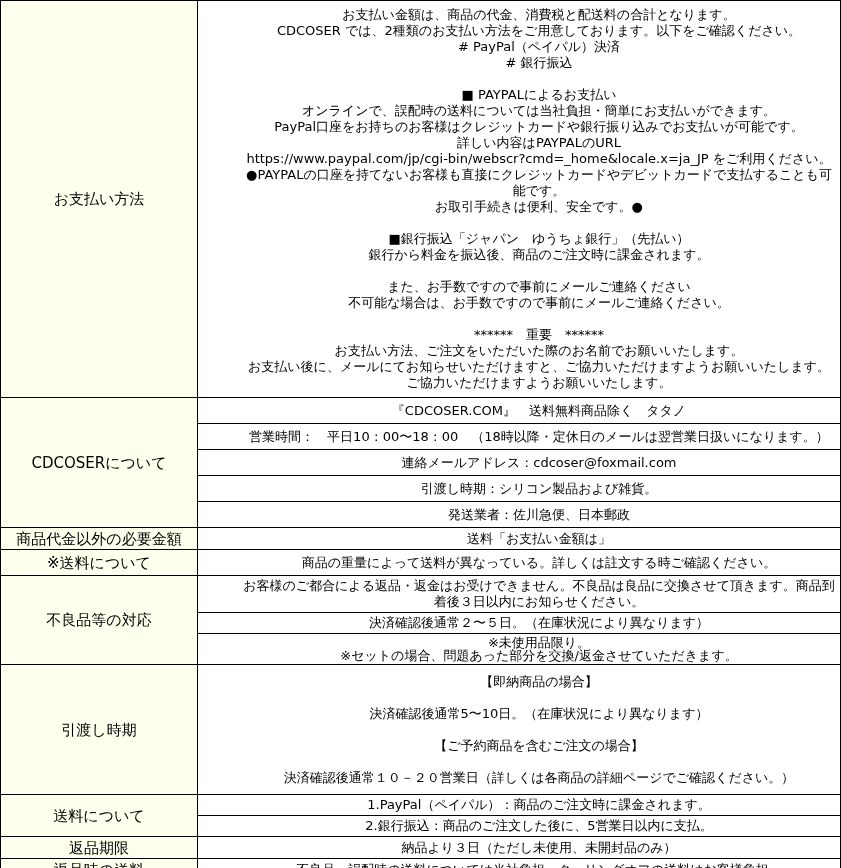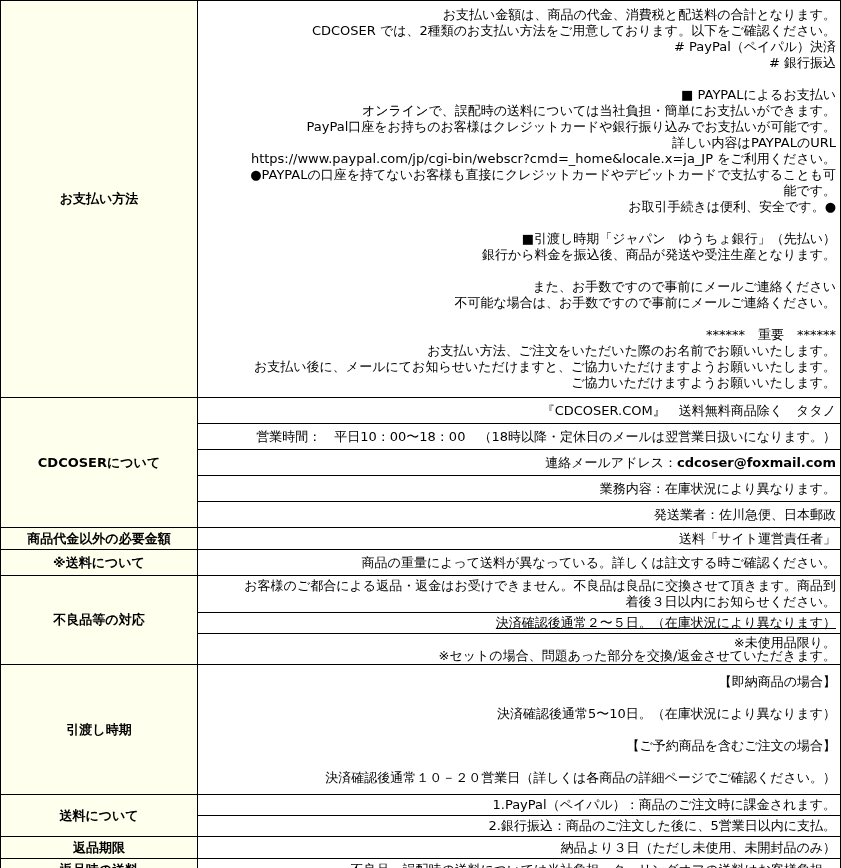--- a/index.html
+++ b/index.html
@@ -20,40 +20,40 @@
     border: 1px solid var(--color-border, #000000);
     font-size: 13px;
     line-height: 16px;
     padding: 2px 4px;
     vertical-align: middle;
     word-break: break-all;
     overflow: hidden;
   }
   th.lbl {
     background: var(--color-label_bg, #ffffee);
-    font-weight: bold;
+    font-weight: normal;
     text-align: center;
     width: 197px;
-    font-size: 13px;
+    font-size: 15px;
   }
-  td.cnt { text-align: right; padding-left: 44px; }
+  td.cnt { text-align: center; padding-left: 44px; }
   .line { min-height: 16px; }
   .tight .line { line-height: 13px; min-height: 13px; }
   tr.r-payment  { height: 397px; }
   tr.r-about    { height: 26px; }
   tr.r-fee      { height: 22px; }
   tr.r-note     { height: 26px; }
   tr.r-def-a    { height: 34px; }
-  tr.r-def-b    { height: 19px; text-decoration: underline; }
+  tr.r-def-b    { height: 19px; }
   tr.r-def-c    { height: 27px; }
   tr.r-delivery { height: 130px; }
   tr.r-deadline { height: 19px; }
   tr.r-return1  { height: 22px; }
   tr.r-return2  { height: 23px; }
-  strong.email { font-weight: bold; }
+  strong.email { font-weight: normal; }
 </style>
 </head>
 <body>
 
 <div class="page">
   <table class="info">
     <colgroup>
       <col style="width:197px">
       <col>
     </colgroup>
@@ -68,22 +68,22 @@
             <div class="line"># 銀行振込</div>
             <div class="line"></div>
             <div class="line">■ PAYPALによるお支払い</div>
             <div class="line">オンラインで、誤配時の送料については当社負担・簡単にお支払いができます。</div>
             <div class="line">PayPal口座をお持ちのお客様はクレジットカードや銀行振り込みでお支払いが可能です。</div>
             <div class="line">詳しい内容はPAYPALのURL</div>
             <div class="line">https://www.paypal.com/jp/cgi-bin/webscr?cmd=_home&amp;locale.x=ja_JP をご利用ください。</div>
             <div class="line">●PAYPALの口座を持てないお客様も直接にクレジットカードやデビットカードで支払することも可能です。</div>
             <div class="line">お取引手続きは便利、安全です。●</div>
             <div class="line"></div>
-            <div class="line">■引渡し時期「ジャパン　ゆうちょ銀行」（先払い）</div>
-            <div class="line">銀行から料金を振込後、商品が発送や受注生産となります。</div>
+            <div class="line">■銀行振込「ジャパン　ゆうちょ銀行」（先払い）</div>
+            <div class="line">銀行から料金を振込後、商品のご注文時に課金されます。</div>
             <div class="line"></div>
             <div class="line">また、お手数ですので事前にメールご連絡ください</div>
             <div class="line">不可能な場合は、お手数ですので事前にメールご連絡ください。</div>
             <div class="line"></div>
             <div class="line">******　重要　******</div>
             <div class="line">お支払い方法、ご注文をいただいた際のお名前でお願いいたします。</div>
             <div class="line">お支払い後に、メールにてお知らせいただけますと、ご協力いただけますようお願いいたします。</div>
             <div class="line">ご協力いただけますようお願いいたします。</div>
           </td>
       </tr>
@@ -94,29 +94,29 @@
       </tr>
       <tr class="r-about">
         <td class="cnt">営業時間：　平日10：00〜18：00　（18時以降・定休日のメールは翌営業日扱いになります。）</td>
       </tr>
       <tr class="r-about">
         <td class="cnt">
           <span>連絡メールアドレス：</span><strong class="email">cdcoser@foxmail.com</strong>
         </td>
       </tr>
       <tr class="r-about">
-        <td class="cnt">業務内容：在庫状況により異なります。</td>
+        <td class="cnt">引渡し時期：シリコン製品および雑貨。</td>
       </tr>
       <tr class="r-about">
         <td class="cnt">発送業者：佐川急便、日本郵政</td>
       </tr>
 
       <tr class="r-fee">
         <th class="lbl">商品代金以外の必要金額</th>
-        <td class="cnt">送料「サイト運営責任者」</td>
+        <td class="cnt">送料「お支払い金額は」</td>
       </tr>
 
       <tr class="r-note">
         <th class="lbl">※送料について</th>
         <td class="cnt">商品の重量によって送料が異なっている。詳しくは註文する時ご確認ください。</td>
       </tr>
 
       <tr class="r-def-a">
         <th class="lbl" rowspan="3">不良品等の対応</th>
         <td class="cnt">お客様のご都合による返品・返金はお受けできません。不良品は良品に交換させて頂きます。商品到着後３日以内にお知らせください。</td>

